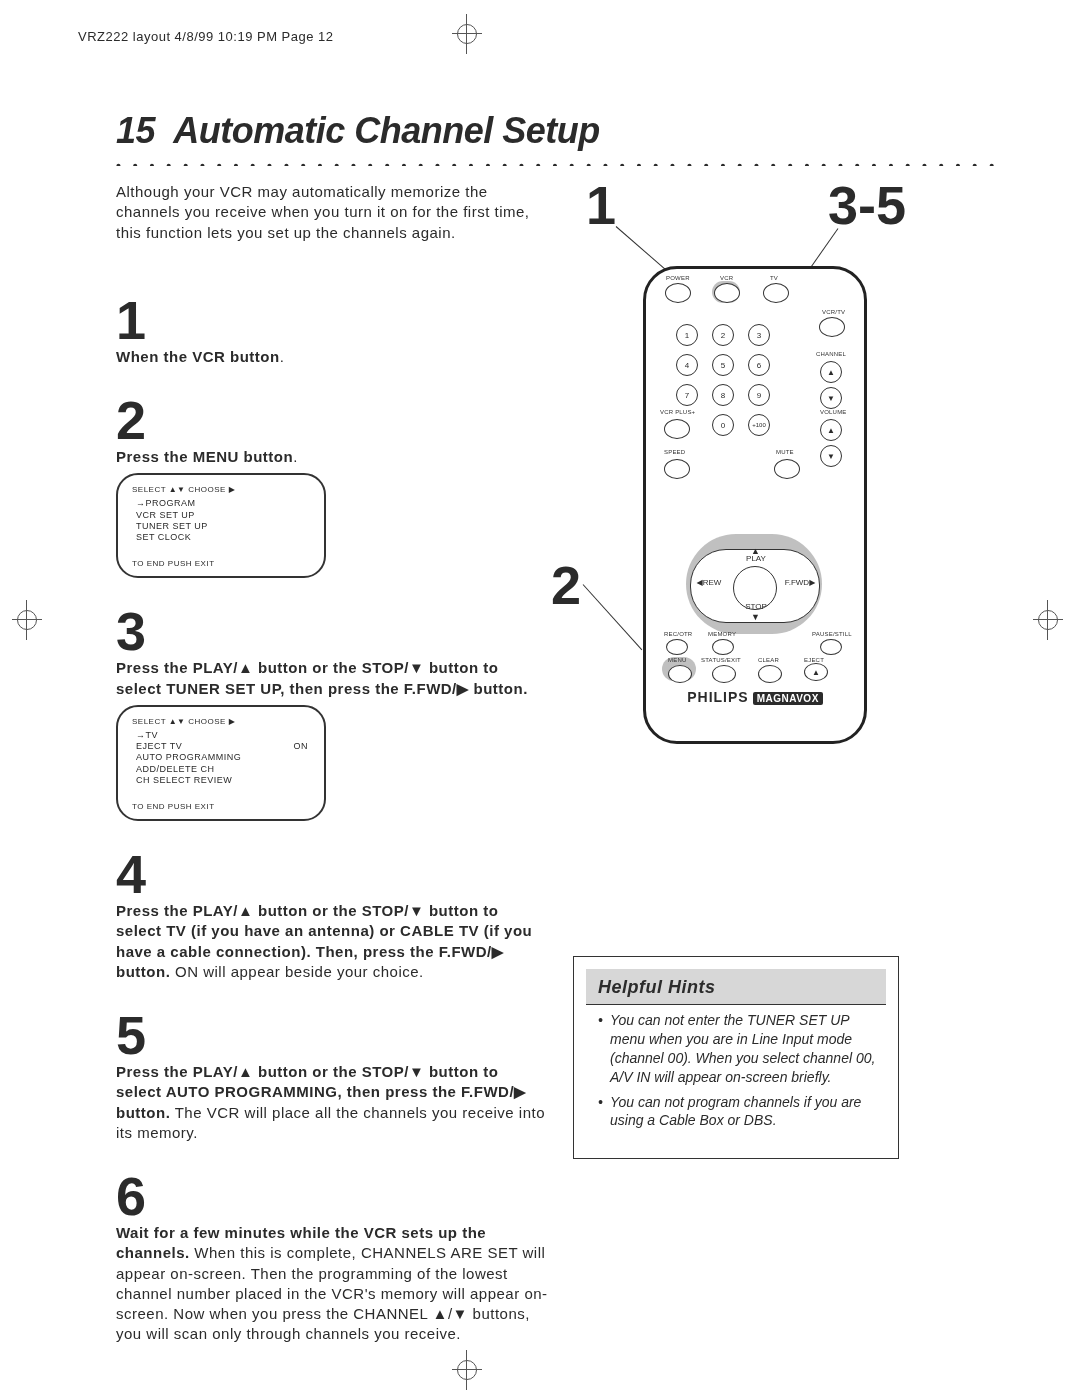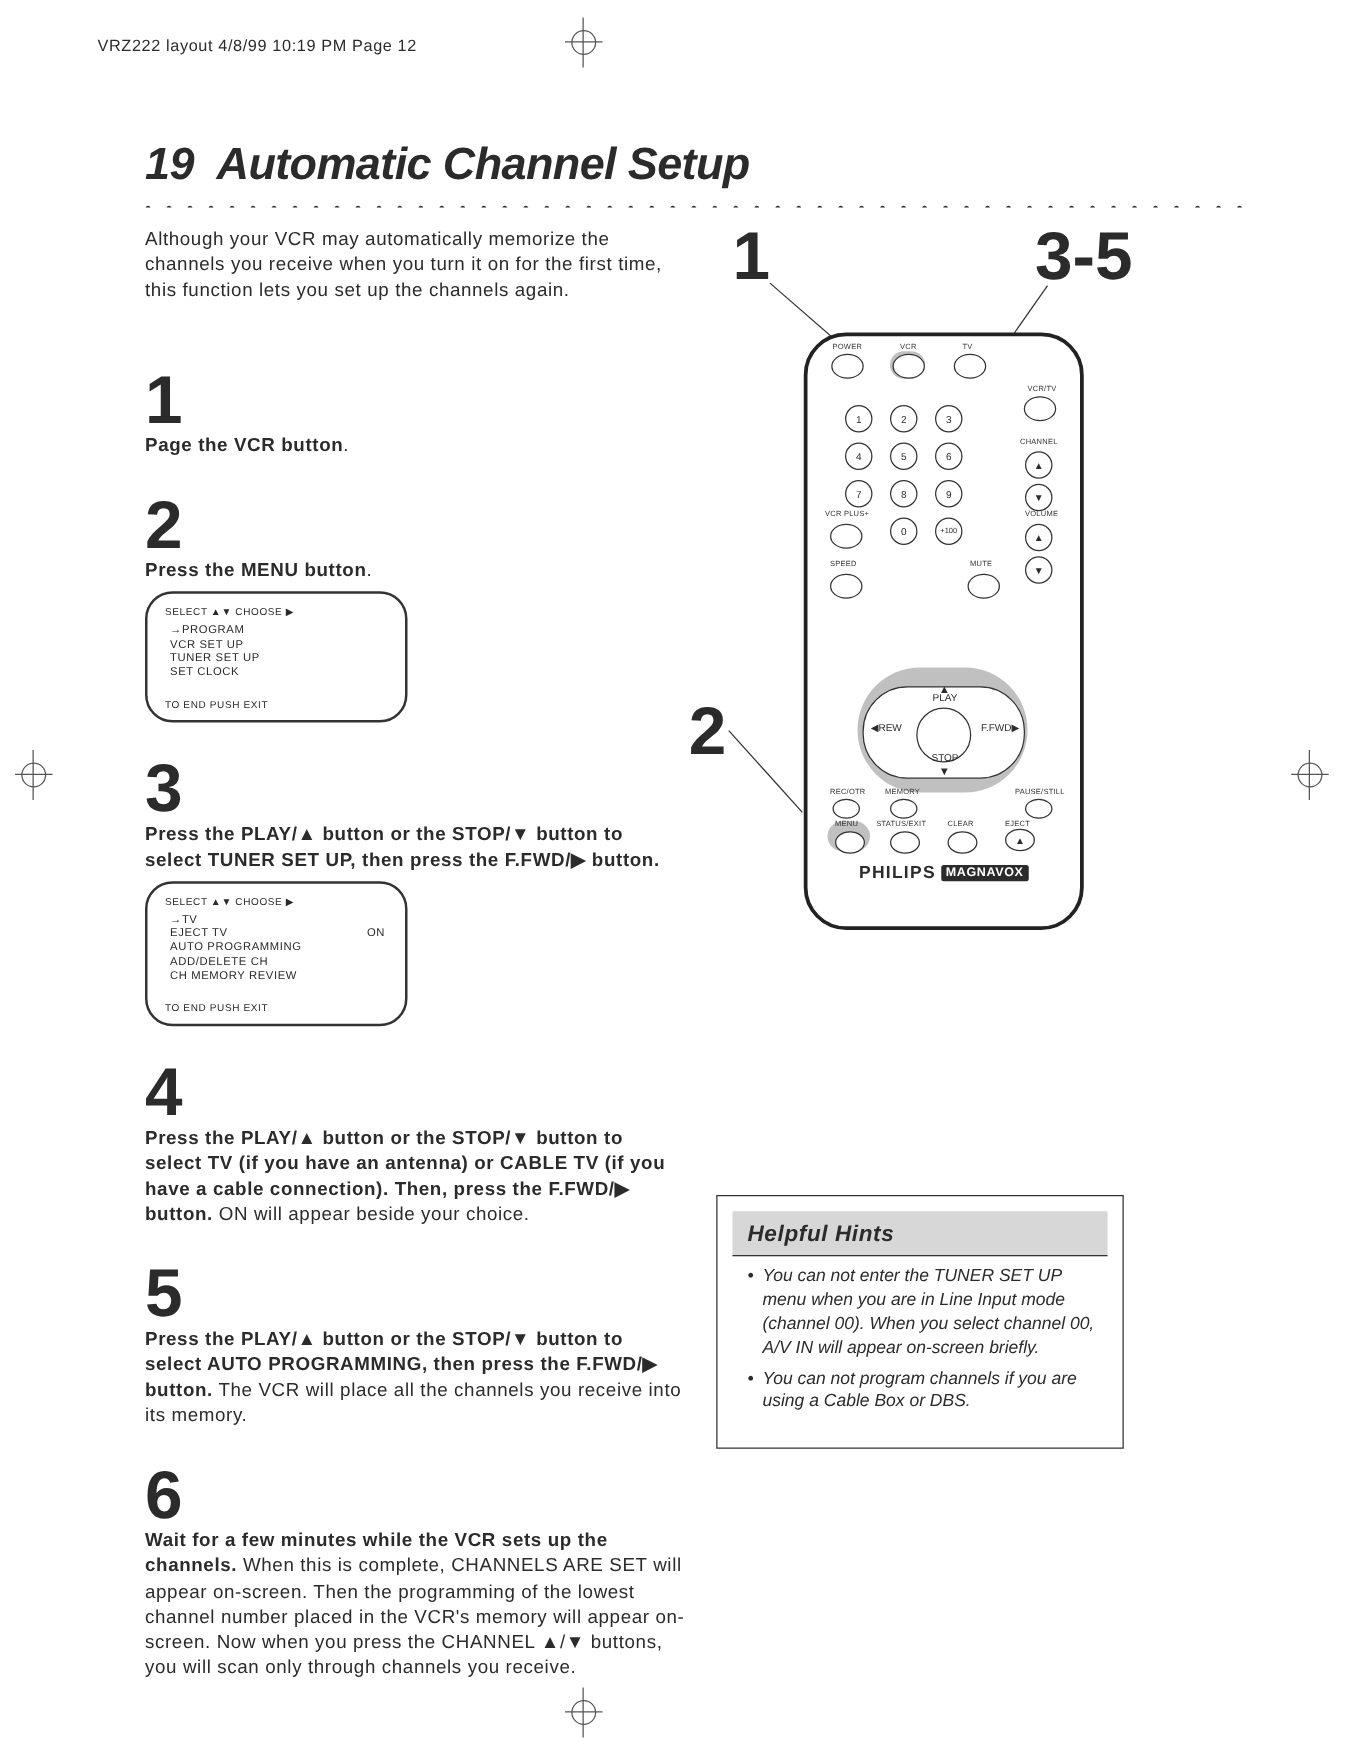--- a/index.html
+++ b/index.html
@@ -210,31 +210,31 @@
   <div class="regmark" style="left:1033px;top:600px;">
       <div class="ring"></div>
     </div>
   <div class="regmark" style="left:452px;top:1350px;">
       <div class="ring"></div>
     </div>
 </div>
 
 <div class="page">
   <h1>
-    <span class="pn">19</span>
+    <span class="pn">15</span>
     <span>Automatic Channel Setup</span>
   </h1>
   <div class="dots">• • • • • • • • • • • • • • • • • • • • • • • • • • • • • • • • • • • • • • • • • • • • • • • • • • • • • • • • • • • • • • • • • • • • • • • • • • • • • • • • • • • • • • • • • • • • • • • • • •</div>
 
   <div class="cols">
     <div class="left">
       <div class="intro">Although your VCR may automatically memorize the channels you receive when you turn it on for the first time, this function lets you set up the channels again.</div>
 
       <div class="bignum first-bignum">1</div>
-      <div class="step"><b>Page the VCR button</b><span>.</span></div>
+      <div class="step"><b>When the VCR button</b><span>.</span></div>
 
       <div class="bignum">2</div>
       <div class="step"><b>Press the MENU button</b><span>.</span></div>
 
       <div class="osd">
         <div class="hdr">SELECT ▲▼ CHOOSE ▶</div>
         <div class="item">→PROGRAM</div>
         <div class="item">  VCR SET UP</div>
         <div class="item">  TUNER SET UP</div>
         <div class="item">  SET CLOCK</div>
@@ -243,21 +243,21 @@
 
       <div class="bignum">3</div>
       <div class="step"><b>Press the PLAY/▲ button or the STOP/▼ button to select TUNER SET UP, then press the F.FWD/▶ button.</b><span></span></div>
 
       <div class="osd">
         <div class="hdr">SELECT ▲▼ CHOOSE ▶</div>
         <div class="item">→TV</div>
         <div class="item"><span>  EJECT TV</span><span class="on">ON</span></div>
         <div class="item">  AUTO PROGRAMMING</div>
         <div class="item">  ADD/DELETE CH</div>
-        <div class="item">  CH MEMORY REVIEW</div>
+        <div class="item">  CH SELECT REVIEW</div>
         <div class="foot">TO END PUSH EXIT</div>
       </div>
 
       <div class="bignum">4</div>
       <div class="step"><b>Press the PLAY/▲ button or the STOP/▼ button to select TV (if you have an antenna) or CABLE TV (if you have a cable connection). Then, press the F.FWD/▶ button.</b><span> ON will appear beside your choice.</span></div>
 
       <div class="bignum">5</div>
       <div class="step"><b>Press the PLAY/▲ button or the STOP/▼ button to select AUTO PROGRAMMING, then press the F.FWD/▶ button.</b><span> The VCR will place all the channels you receive into its memory.</span></div>
 
       <div class="bignum">6</div>

